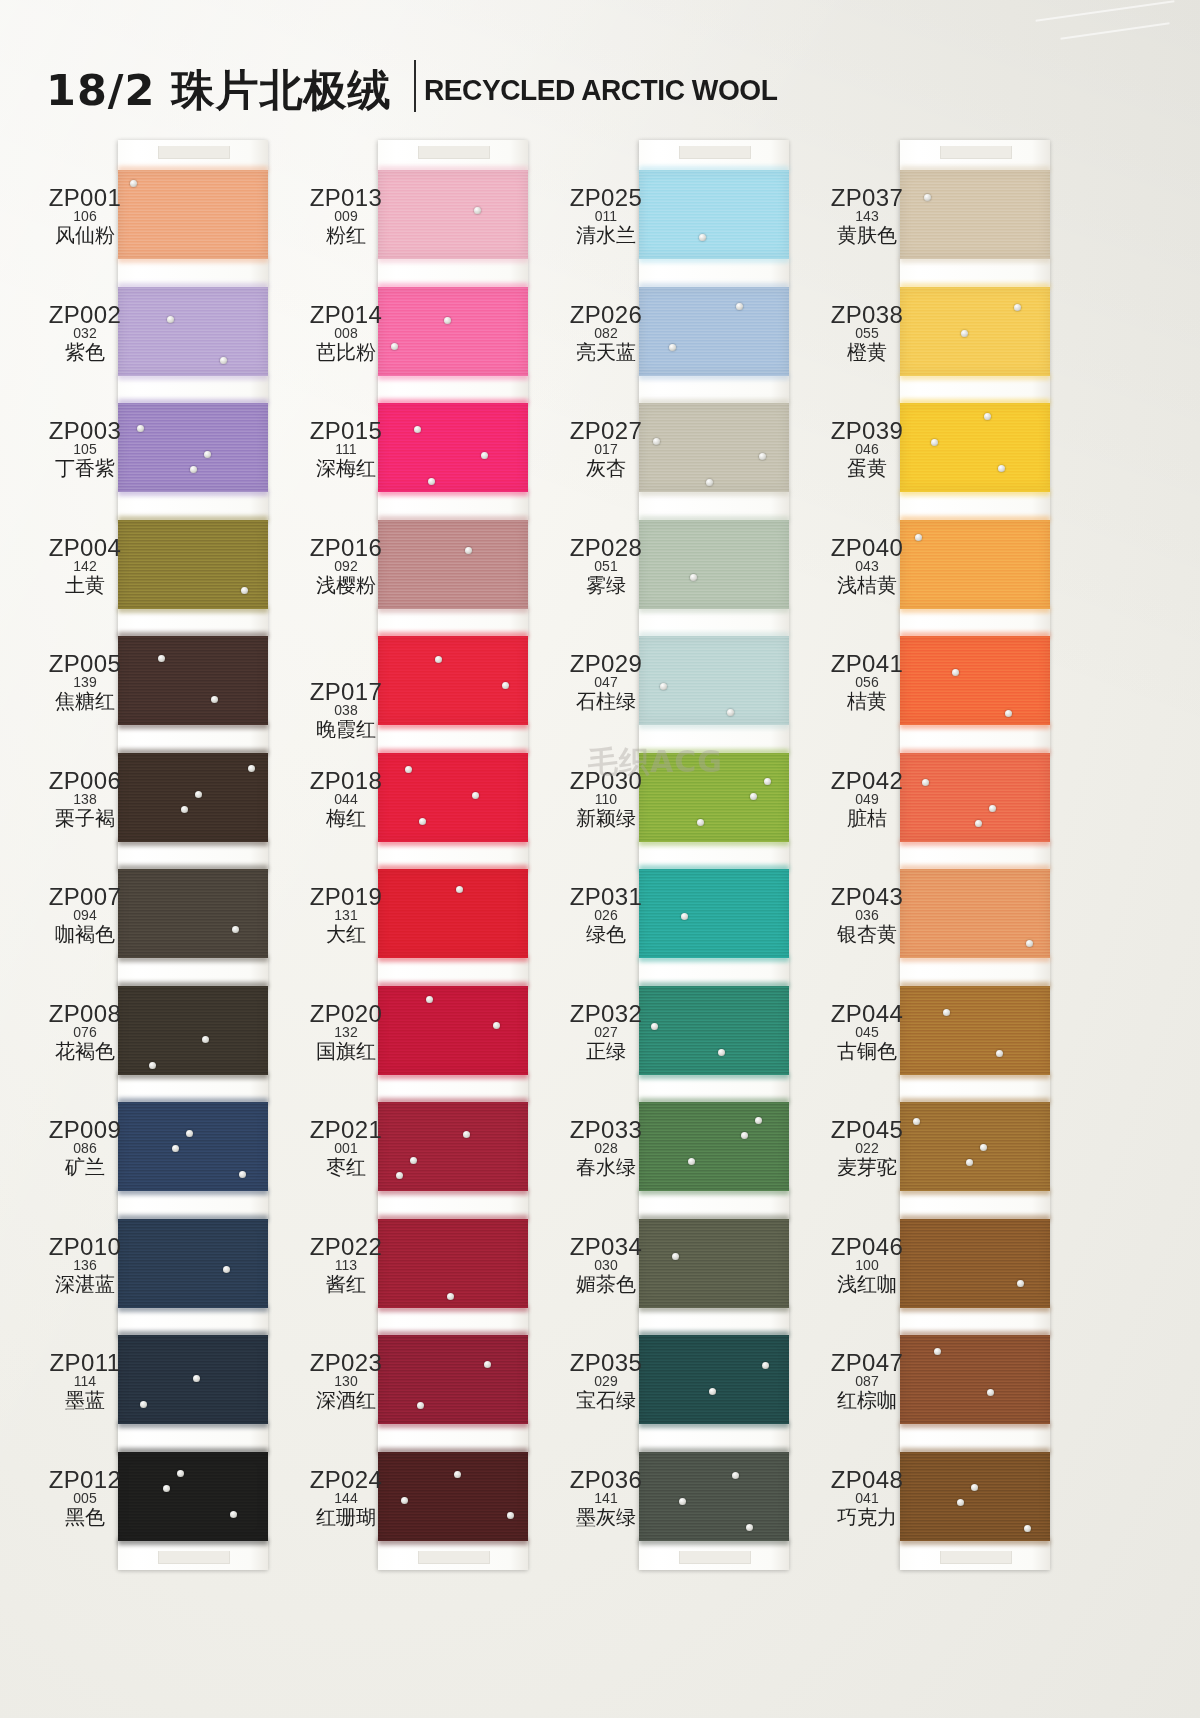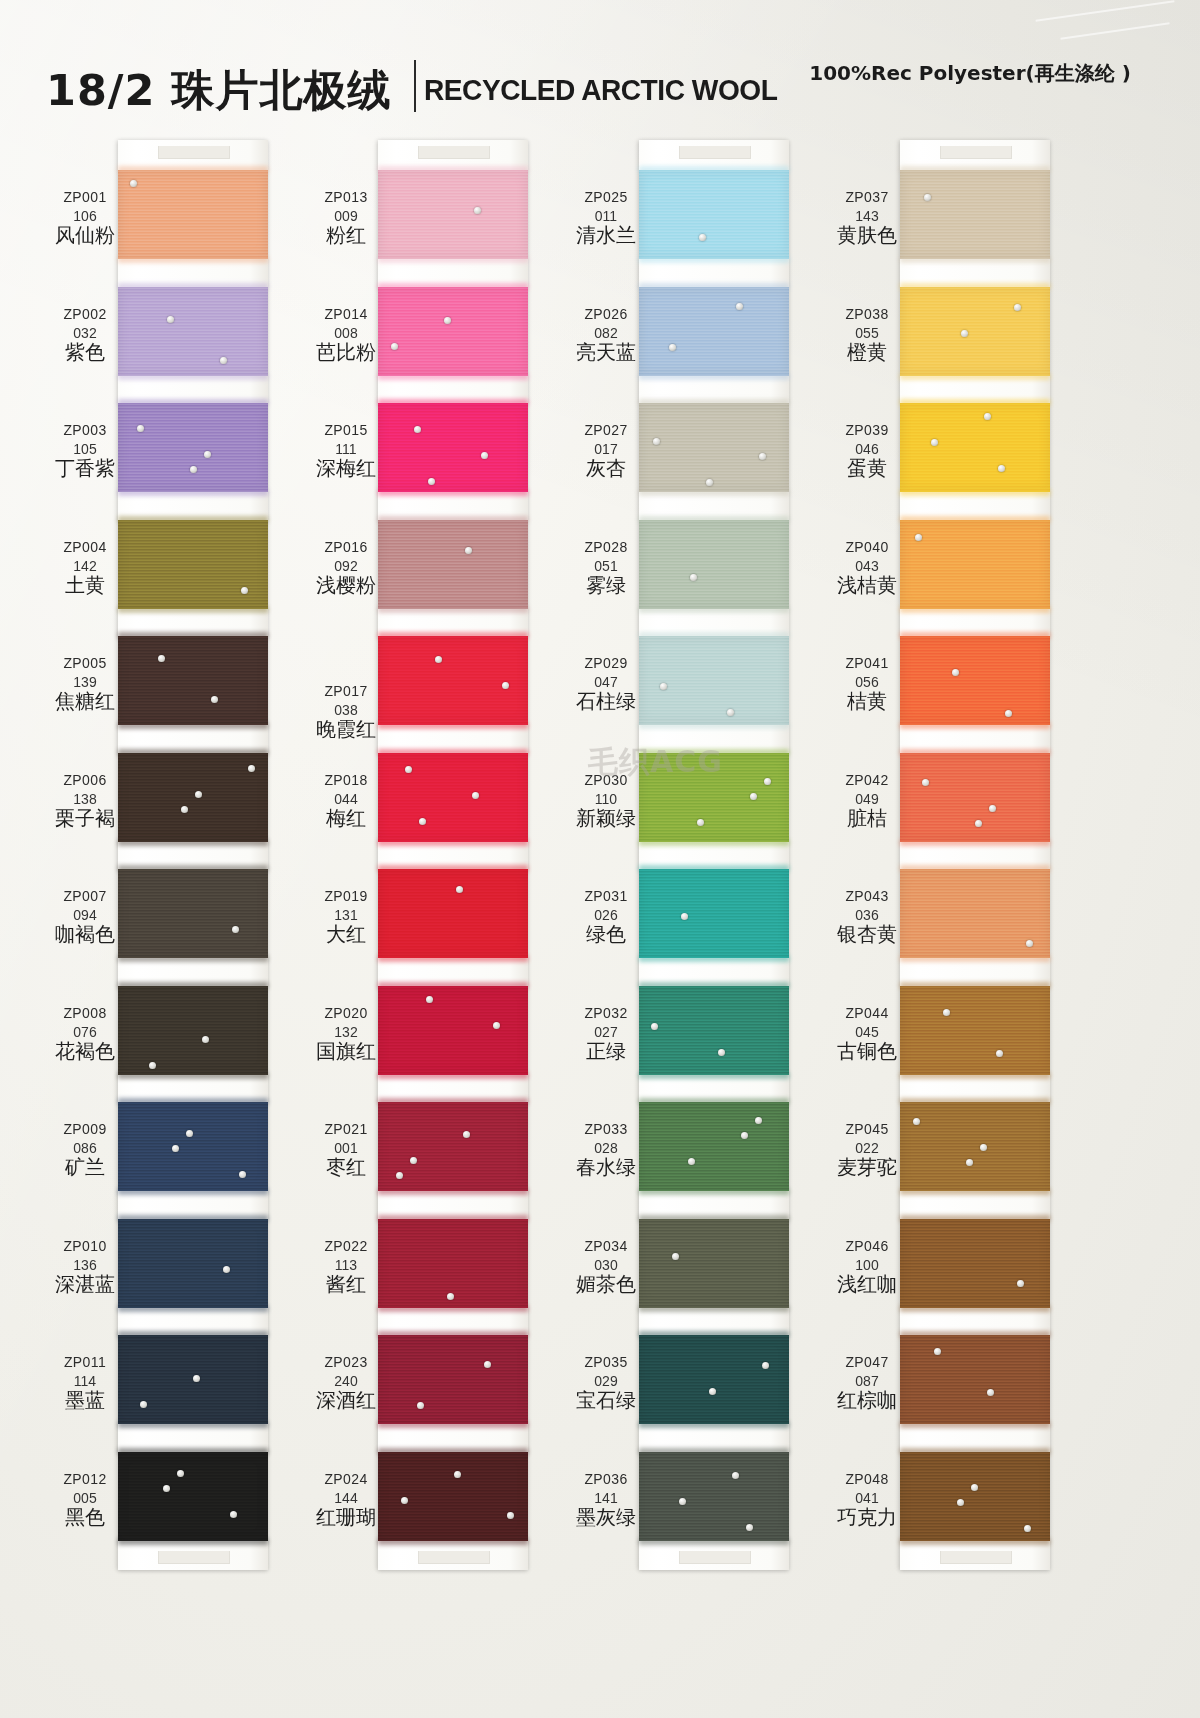--- a/index.html
+++ b/index.html
@@ -61,21 +61,21 @@
   .swatch .fuzz{
     position:absolute;left:0;right:0;top:-4px;height:7px;
     background:inherit;opacity:.45;filter:blur(2px);
   }
   .swatch .fuzz.b{top:auto;bottom:-4px;}
   .sequin{position:absolute;width:7px;height:7px;border-radius:50%;
     background:radial-gradient(circle at 35% 30%,#ffffff,#d7d7d2 60%,#9e9e98 100%);
     box-shadow:0 0 2px rgba(0,0,0,.45);}
 
   .lbl{position:absolute;width:110px;text-align:center;color:#2c2c2c;}
-  .lbl .code{font-size:14px;letter-spacing:.4px;line-height:21px;
+  .lbl .code{font-size:24px;letter-spacing:.4px;line-height:21px;
     font-family:"Liberation Sans","DejaVu Sans",sans-serif;text-align:center;}
   .lbl .num{font-size:14px;line-height:16px;color:#343434;
     font-family:"Liberation Sans","DejaVu Sans",sans-serif;}
   .lbl .name{font-size:20px;line-height:23px;color:#1f1f1f;
     font-family:"DejaVu Sans","Liberation Sans",sans-serif;}
 
   
   .watermark{
     position:absolute;left:588px;top:742px;width:240px;height:44px;
     font-size:30px;font-weight:bold;color:rgba(170,165,160,.40);
@@ -88,21 +88,20 @@
 
 <div class="paper"></div>
 <div class="scratch" style="left:1035px;top:10px;width:140px;height:2px;"></div>
 <div class="scratch" style="left:1060px;top:30px;width:110px;height:2px;"></div>
 
 <div class="header">
   <div class="title-zh">18/2 珠片北极绒</div>
   <div class="title-rule"></div>
   <div class="title-en">RECYCLED ARCTIC WOOL</div>
   <div class="spec">
-    <div class="spec-2">100%Rec Polyester(再生涤纶 )</div>
   </div>
 </div>
 
 <div id="columns-root">
     <div class="board" style="left: 118px;">
       <div class="tab"></div>
       <div class="tab bottom"></div>
     </div>
     <div class="swatch" title="ZP001" style="left: 118px; top: 170px; height: 89px; background: rgb(239, 168, 128);">
       <span class="fuzz"></span>
@@ -350,21 +349,21 @@
       <div class="name">酱红</div>
     </div>
     <div class="swatch" title="ZP023" style="left: 378px; top: 1335px; height: 89px; background: rgb(142, 31, 53);">
       <span class="fuzz"></span>
       <span class="fuzz b"></span>
       <span class="sequin" style="left: 106px; top: 26px;"></span>
       <span class="sequin" style="left: 39px; top: 67px;"></span>
     </div>
     <div class="lbl" style="left: 291px; top: 1352px;">
       <div class="code">ZP023</div>
-      <div class="num">240</div>
+      <div class="num">130</div>
       <div class="name">深酒红</div>
     </div>
     <div class="swatch" title="ZP024" style="left: 378px; top: 1451.5px; height: 89px; background: rgb(78, 32, 33);">
       <span class="fuzz"></span>
       <span class="fuzz b"></span>
       <span class="sequin" style="left: 23px; top: 45px;"></span>
       <span class="sequin" style="left: 76px; top: 19px;"></span>
       <span class="sequin" style="left: 129px; top: 60px;"></span>
     </div>
     <div class="lbl" style="left: 291px; top: 1468.5px;">

